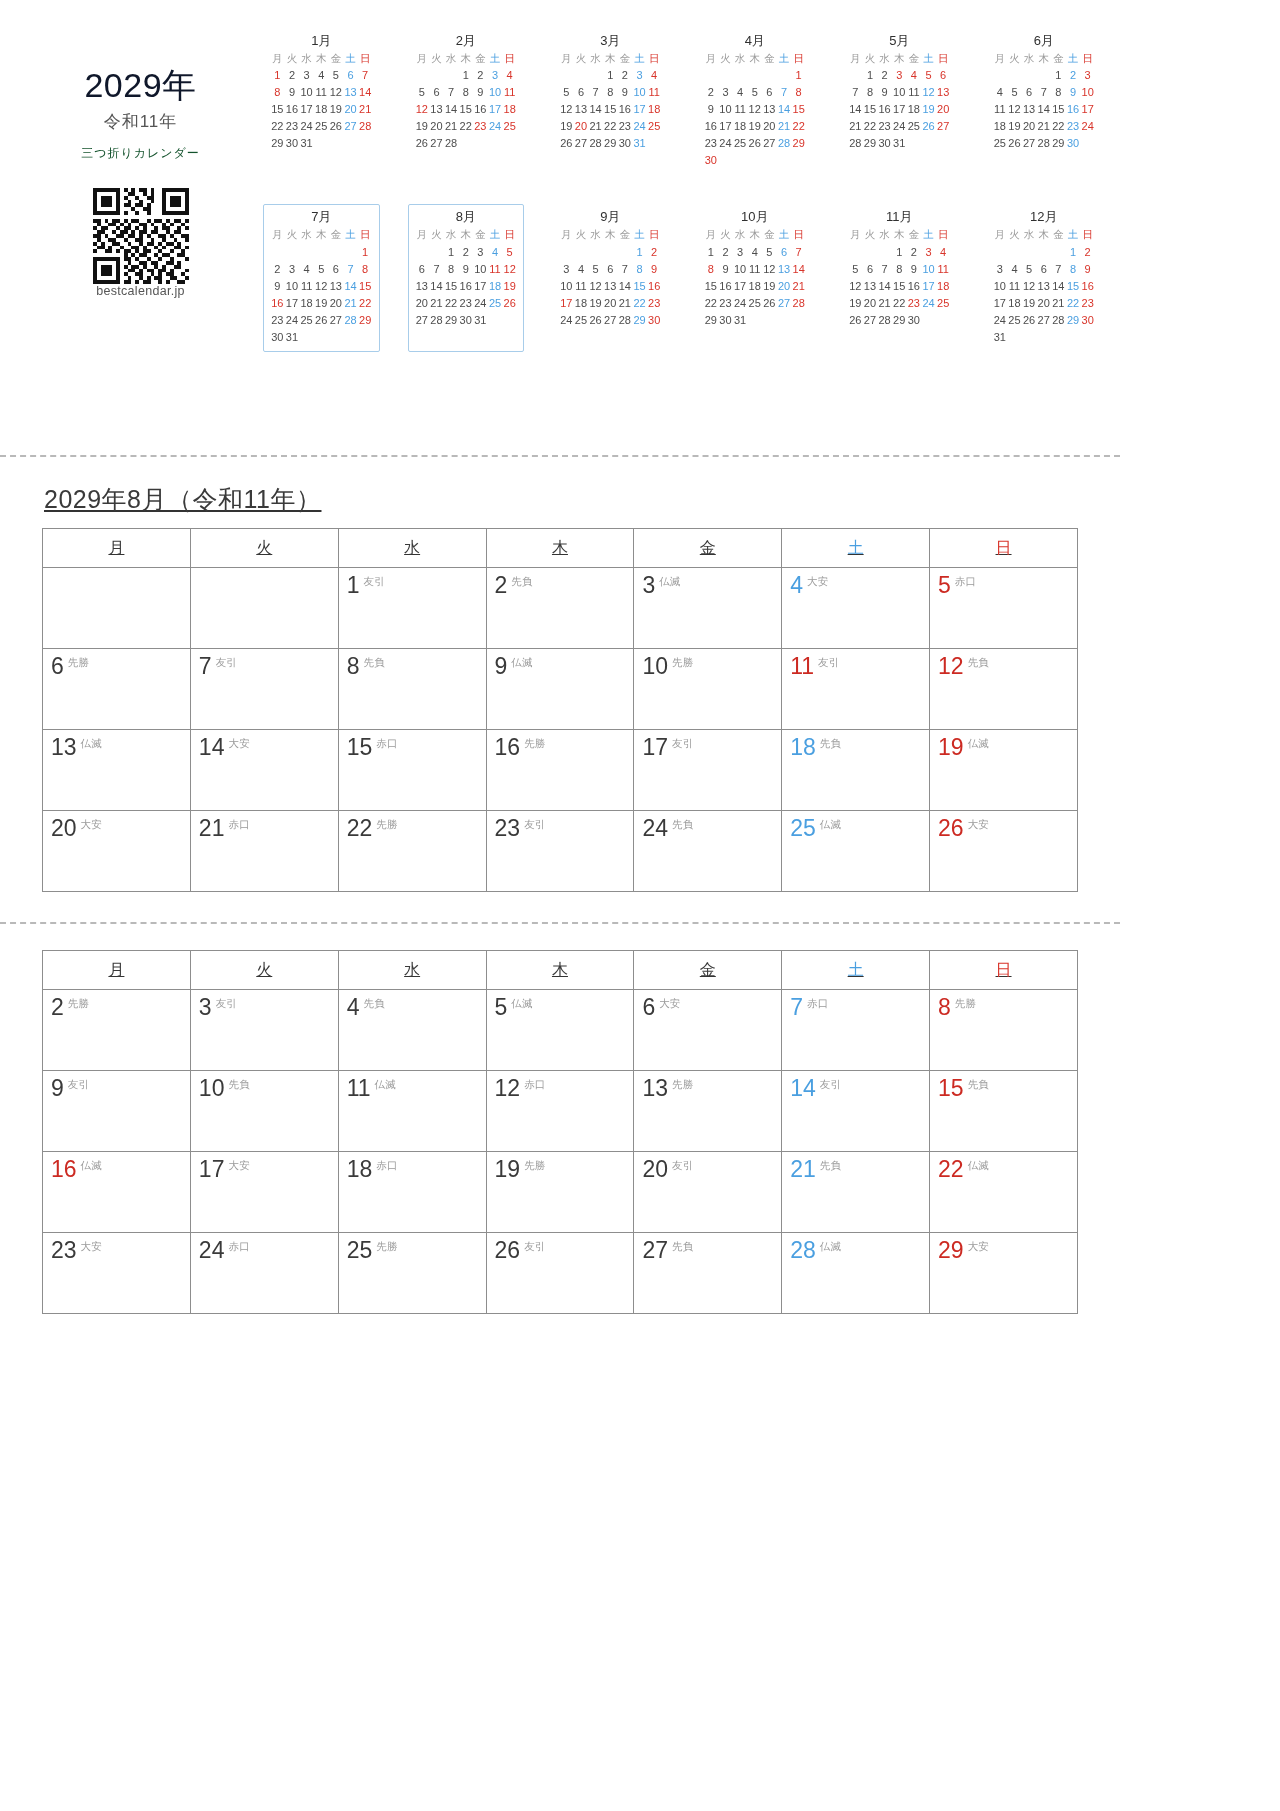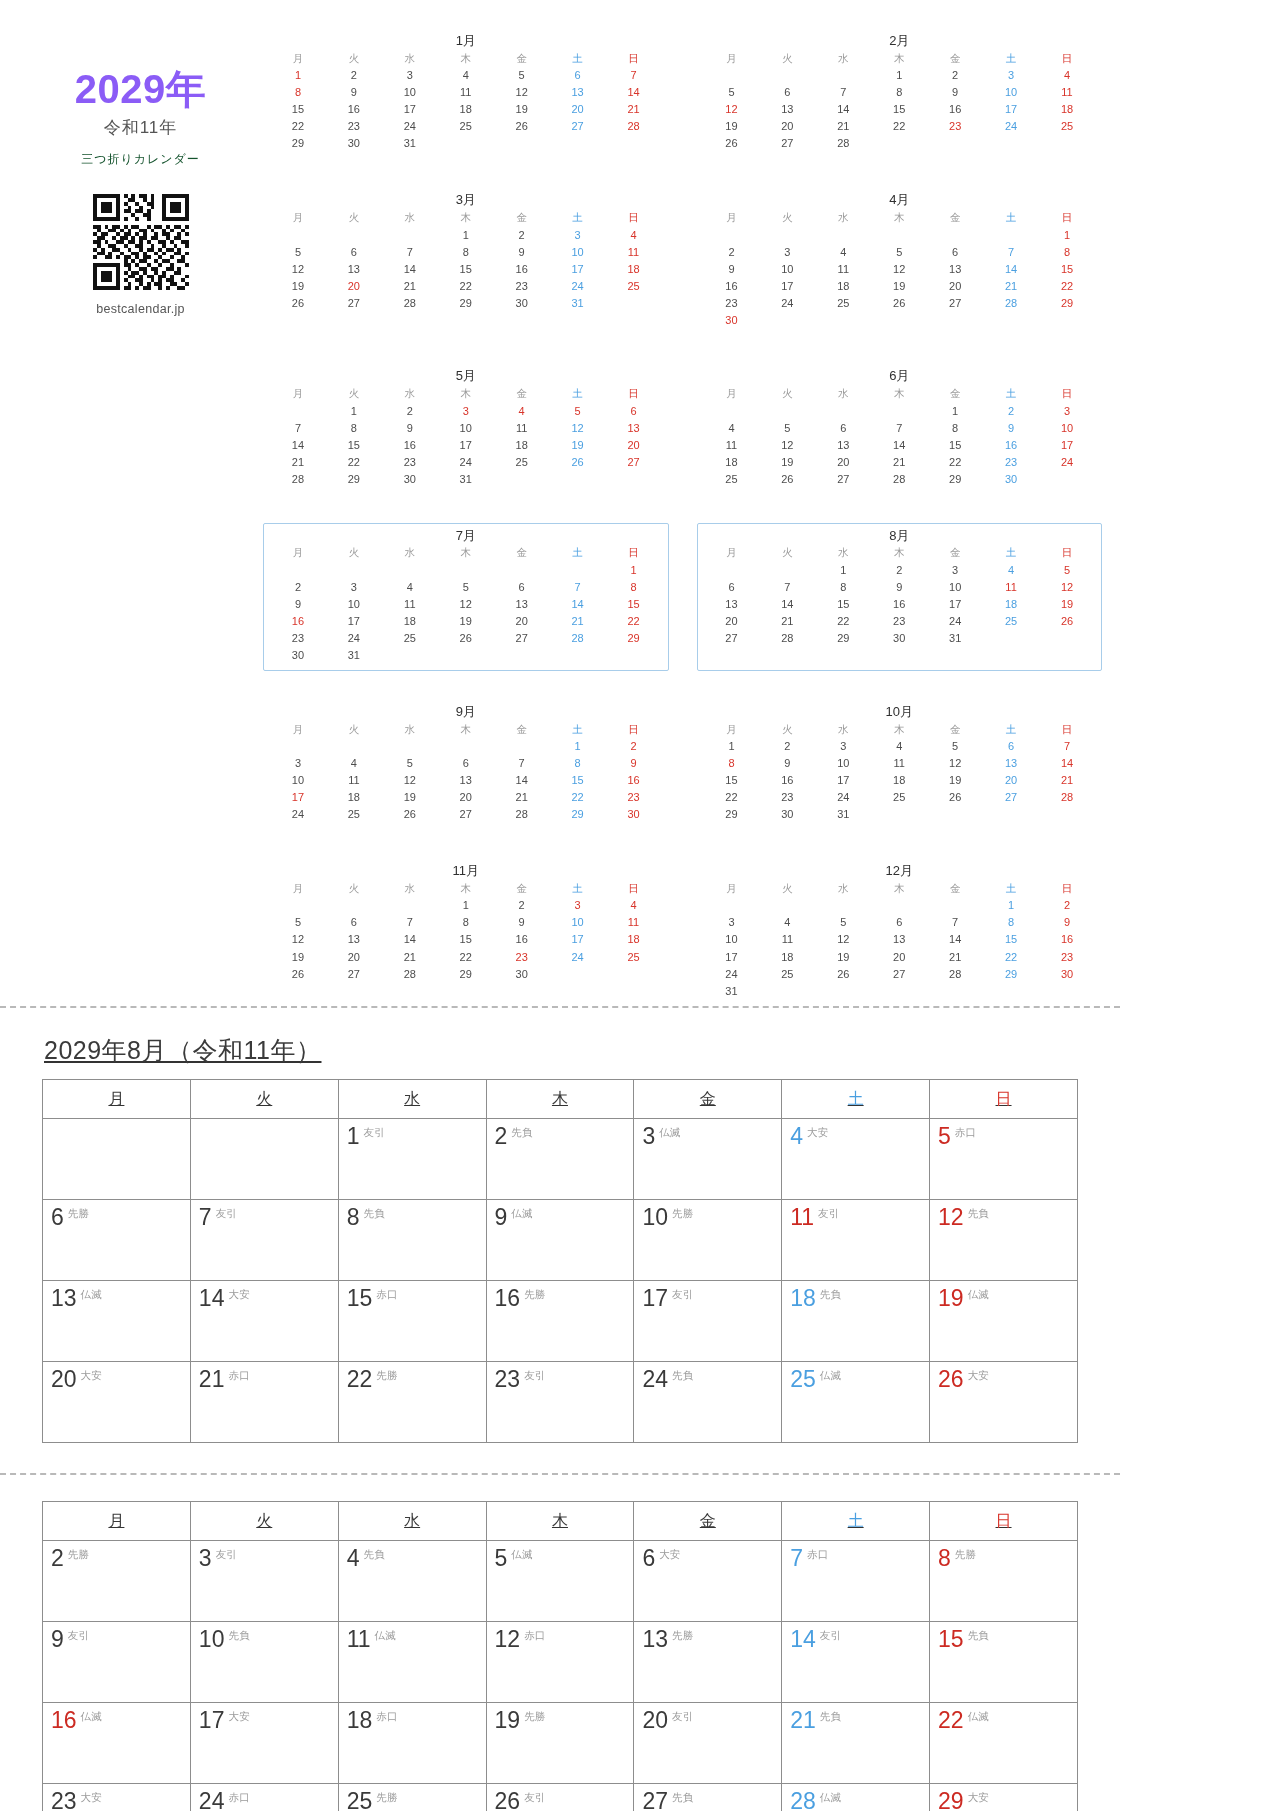--- a/index.html
+++ b/index.html
@@ -8,28 +8,28 @@
     background:#ffffff;
     font-family:"Liberation Sans","DejaVu Sans",sans-serif;
     color:#333;
     -webkit-font-smoothing:antialiased;
   }
   .page{position:relative;width:1120px;padding:0;box-sizing:border-box;}
 
   
   .panel-year{display:flex;align-items:flex-start;padding:28px 18px 0 18px;box-sizing:border-box;min-height:455px;}
   .year-brand{width:245px;flex:0 0 245px;text-align:center;padding-top:40px;}
-  .year-big{font-size:40px;color:#8b5cf6;font-weight:700;letter-spacing:.5px;line-height:1.05;white-space:nowrap;}
+  .year-big{font-size:34px;color:#0f172a;font-weight:400;letter-spacing:.5px;line-height:1.05;white-space:nowrap;}
   .year-era{font-size:17px;color:#555;margin-top:6px;letter-spacing:1px;}
   .year-sub{font-size:12px;color:#14532d;margin-top:12px;letter-spacing:1px;}
   .qr-wrap{margin:26px auto 0;width:96px;height:96px;}
   .qr{width:96px;height:96px;display:block;}
-  .brand-url{margin-top:12px;font-size:12.5px;color:#555;letter-spacing:.3px;}
-
-  .mini-grid{flex:1;display:grid;grid-template-columns:repeat(2,1fr);grid-auto-rows:auto;column-gap:0;row-gap:6px;gap:28px;}
+  .brand-url{font-size:12.5px;color:#555;letter-spacing:.3px;}
+
+  .mini-grid{flex:1;display:grid;grid-template-columns:repeat(6,1fr);grid-auto-rows:auto;column-gap:0;row-gap:6px;gap:28px;}
   .mini{padding:2px 6px 6px 6px;box-sizing:border-box;border:1px solid transparent;border-radius:2px;}
   .mini.hl{border-color:#a8cdea;}
   .mini-title{text-align:center;font-size:13px;color:#303030;margin:2px 0 3px 0;line-height:1.2;}
   table.mini-tbl{width:100%;border-collapse:collapse;table-layout:fixed;}
   table.mini-tbl th{font-size:10.5px;font-weight:400;color:#9b9b9b;padding:1px 0 3px 0;text-align:center;line-height:1.1;}
   table.mini-tbl td{font-size:11px;color:#4d4d4d;padding:2.2px 0;text-align:center;line-height:1.15;}
   table.mini-tbl th.sat,table.mini-tbl td.sat{color:#4a9fe0;}
   table.mini-tbl th.sun,table.mini-tbl td.sun{color:#d8342a;}
   table.mini-tbl td.hol{color:#d8342a;}
   table.mini-tbl td.blank{color:transparent;}

